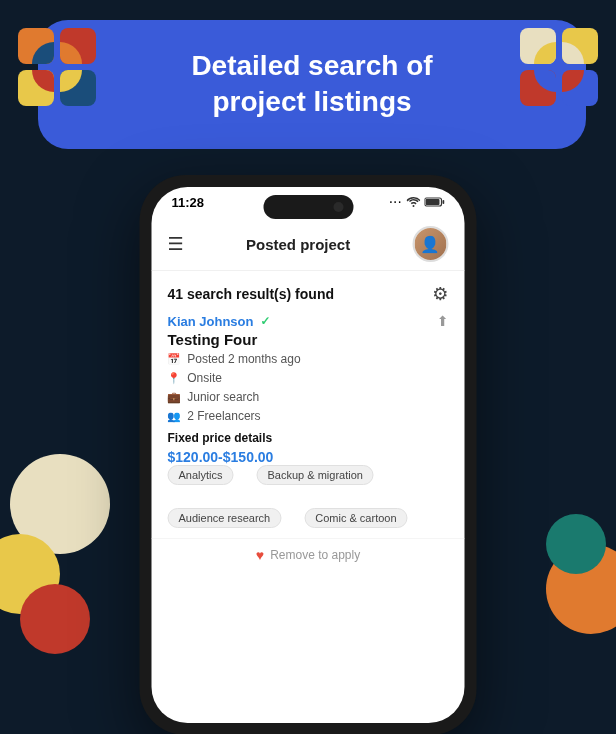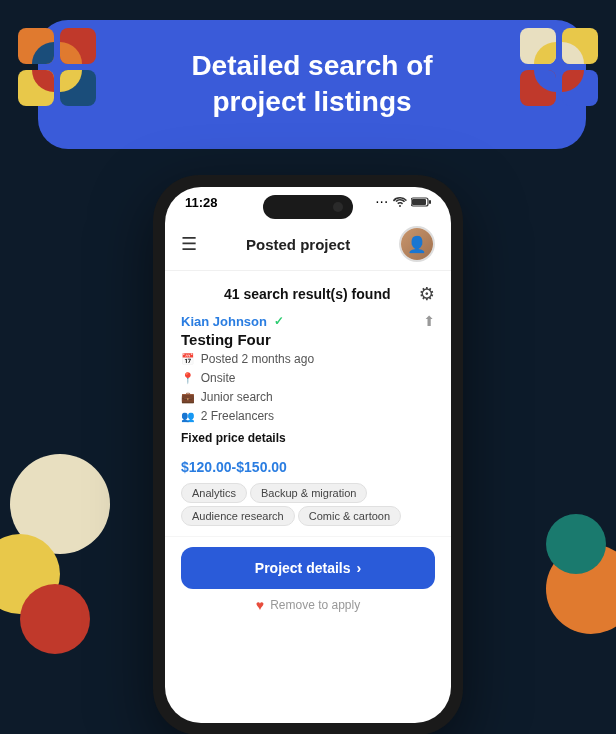--- a/index.html
+++ b/index.html
@@ -61,21 +61,21 @@
       font-weight: 800;
       line-height: 1.3;
     }
 
     
     .phone-container {
       position: absolute;
       top: 175px;
       left: 50%;
       transform: translateX(-50%);
-      width: 310px;
+      width: 337px;
       height: 560px;
       background: #1a1a1a;
       border-radius: 46px;
       padding: 12px;
       box-shadow: 0 20px 60px rgba(0,0,0,0.5);
       z-index: 5;
     }
     .phone-screen {
       background: white;
       border-radius: 36px;
@@ -146,21 +146,20 @@
       justify-content: center;
       font-size: 16px;
     }
 
     
     .search-results-header {
       display: flex;
       justify-content: space-between;
       align-items: center;
       padding: 12px 16px 8px;
-      margin-left: 43px;
     }
     .results-count {
       font-size: 14px;
       font-weight: 700;
       color: #111;
     }
     .filter-icon { font-size: 18px; color: #444; }
 
     
     .project-card {
@@ -197,28 +196,28 @@
       gap: 6px;
       margin-bottom: 5px;
       font-size: 12px;
       color: #555;
     }
     .meta-icon { font-size: 11px; color: #666; }
 
     
     .price-section { margin-top: 8px; }
     .price-label { font-size: 12px; font-weight: 600; color: #111; }
-    .price-value { font-size: 14px; font-weight: 700; color: #2a7de1; margin-top: 14px; }
+    .price-value { font-size: 14px; font-weight: 700; color: #2a7de1; margin-top: 4px; }
 
     
     .tags-row {
       display: flex;
       flex-wrap: wrap;
-      gap: 3px;
-      margin-top: 8px;
+      gap: 23px;
+      margin-top: 0;
     }
     .tag {
       background: #f0f0f0;
       border: 1px solid #e0e0e0;
       border-radius: 20px;
       padding: 3px 10px;
       font-size: 11px;
       color: #444;
     }
 
@@ -395,24 +394,20 @@
       </div>
 
       <div class="tags-row">
         <span class="tag">Analytics</span>
         <span class="tag">Backup &amp; migration</span>
         <span class="tag">Audience research</span>
         <span class="tag">Comic &amp; cartoon</span>
       </div>
     </div>
 
-    <button class="details-btn">
-      <span>Project details</span>
-      <span class="details-btn-arrow">›</span>
-    </button>
 
     <div class="remove-row">
       <span class="heart-icon">♥</span>
       <span>Remove to apply</span>
     </div>
 
   </div>
 </div>
 
 </body></html>

